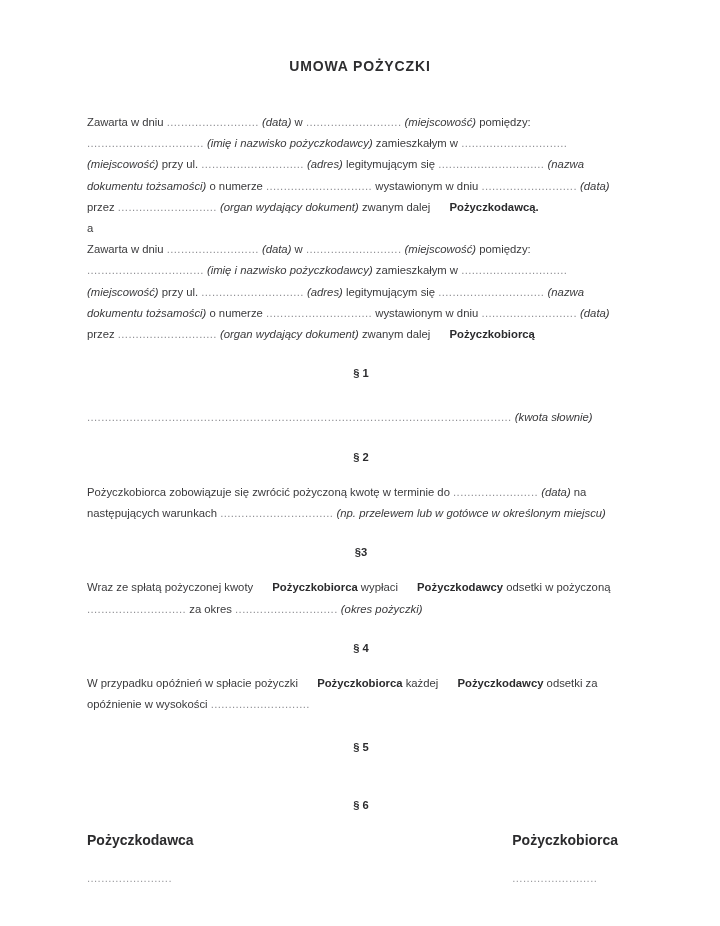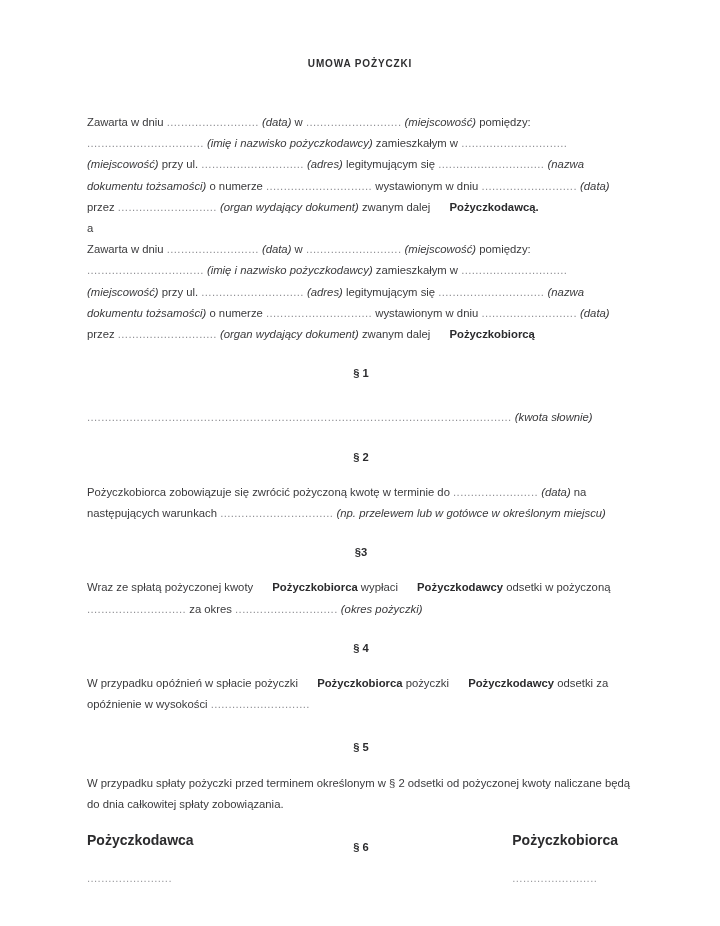--- a/index.html
+++ b/index.html
@@ -22,21 +22,21 @@
     box-sizing: border-box;
     padding: 0;
     overflow: hidden;
   }
   .doc-title {
     position: absolute;
     top: 58px;
     left: 0;
     width: 720px;
     text-align: center;
-    font-size: 10px;
+    font-size: 14px;
     font-weight: bold;
     letter-spacing: 0.85px;
     color: #2e2e30;
   }
   .body-area {
     position: absolute;
     top: 112px;
     left: 87px;
     width: 548px;
   }
@@ -145,32 +145,28 @@
     <p class="para">
       <span>Wraz ze spłatą pożyczonej kwoty </span><span class="bd">Pożyczkobiorca</span><span> wypłaci </span><span class="bd">Pożyczkodawcy</span><span> odsetki w</span>
       <span>pożyczoną </span><span class="dots">............................</span><span> za okres </span><span class="dots">.............................</span><span class="it"> (okres pożyczki)</span>
     </p>
 
     <div class="gap-m"></div>
 
     <p class="sec-head">§ 4</p>
     <div class="gap-s"></div>
     <p class="para">
-      <span>W przypadku opóźnień w spłacie pożyczki </span><span class="bd">Pożyczkobiorca</span><span> pożyczki </span><span class="bd">Pożyczkodawcy</span><span> odsetki za</span>
+      <span>W przypadku opóźnień w spłacie pożyczki </span><span class="bd">Pożyczkobiorca</span><span> każdej </span><span class="bd">Pożyczkodawcy</span><span> odsetki za</span>
       <span>opóźnienie w wysokości </span><span class="dots">............................</span>
     </p>
 
     <div class="gap-l"></div>
 
     <p class="sec-head">§ 5</p>
     <div class="gap-s"></div>
-    <p class="para">
-      <span>W przypadku spłaty pożyczki przed terminem określonym w § 2 odsetki od pożyczonej kwoty</span>
-      <span>naliczane będą do dnia całkowitej spłaty zobowiązania.</span>
-    </p>
 
     <div class="gap-l"></div>
 
     <p class="sec-head">§ 6</p>
     <div class="gap-s"></div>
 
   </div>
 
   <div class="signatures">
     <div class="sig-col">

